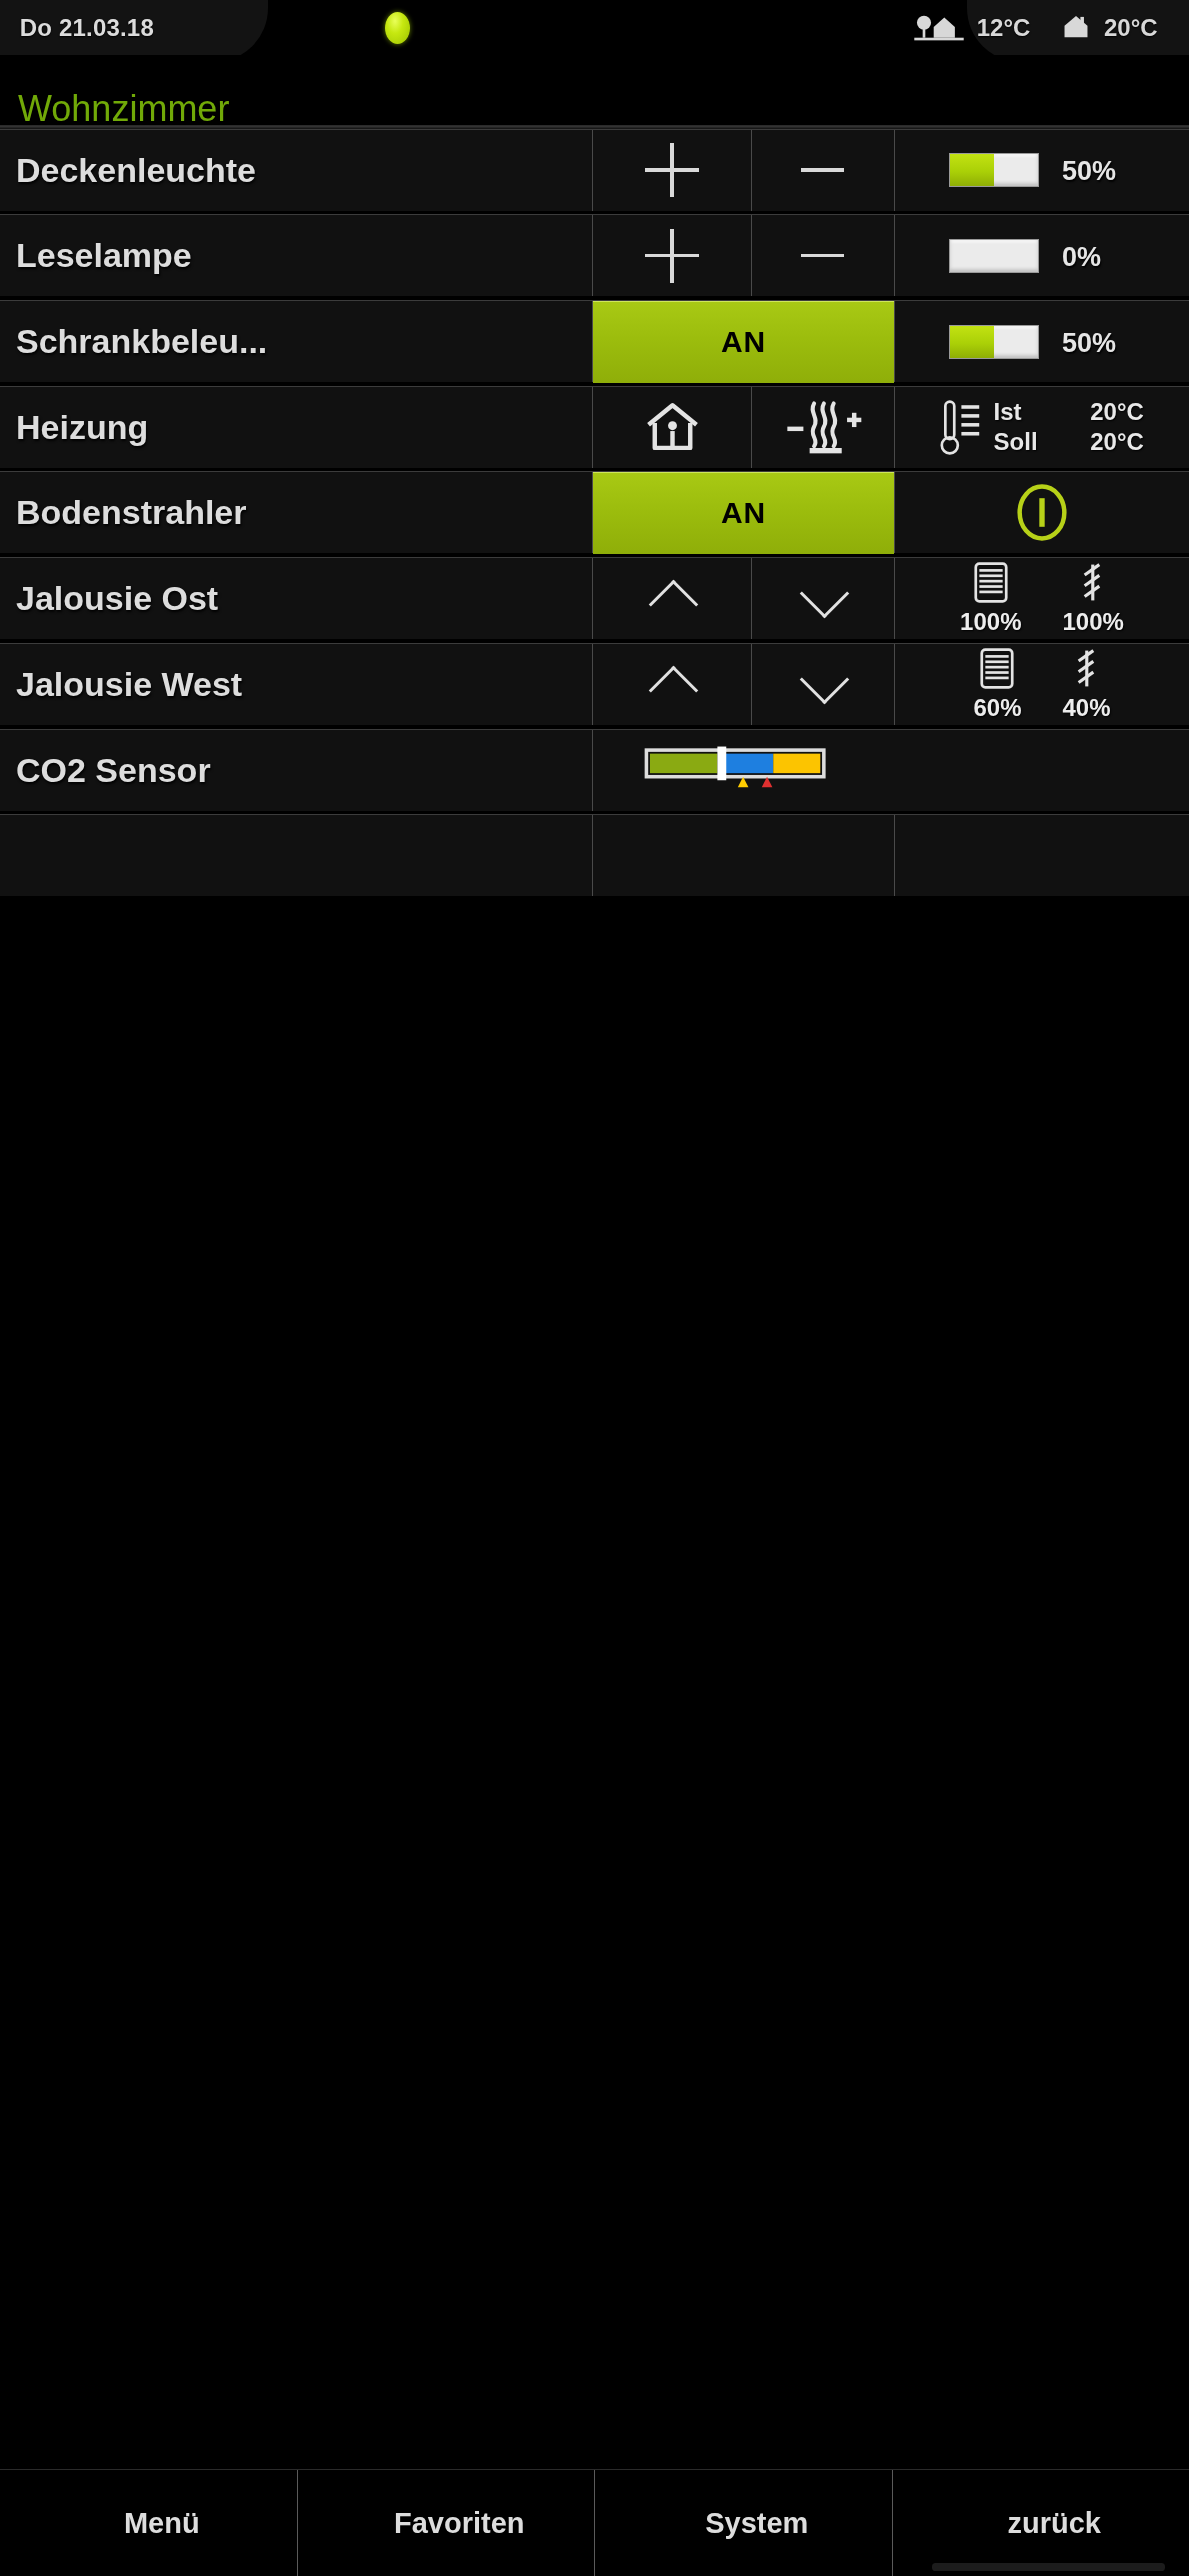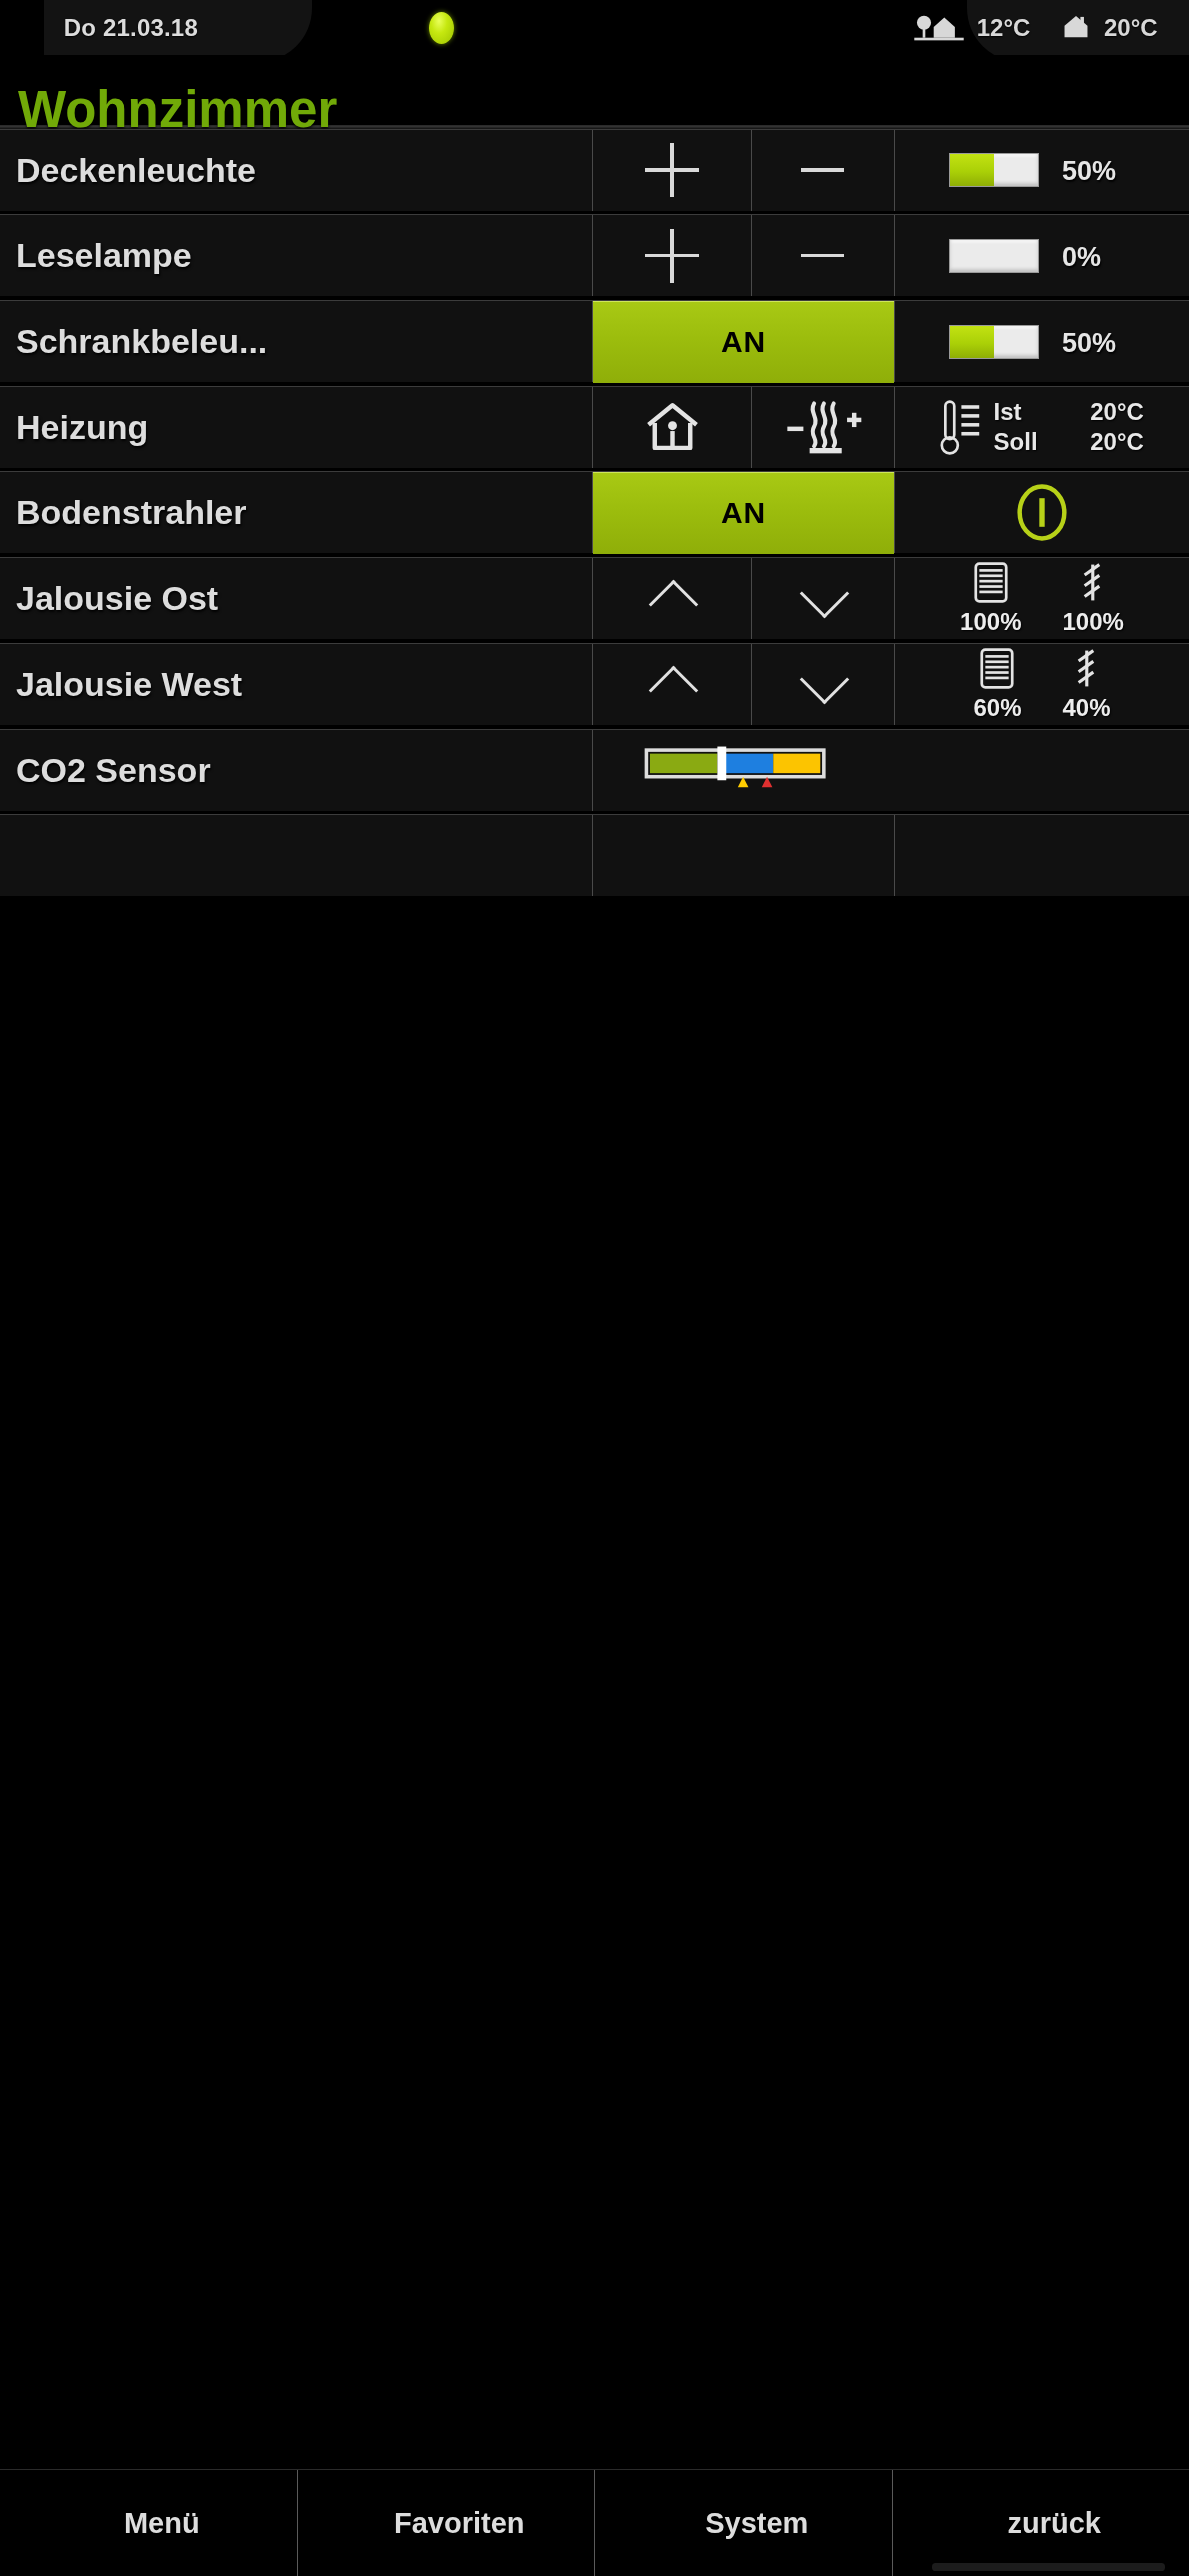--- a/index.html
+++ b/index.html
@@ -16,21 +16,20 @@
   }
 
   
   .statusbar {
     position: relative;
     height: 55px;
     background: #000;
     display: flex;
     align-items: center;
     overflow: hidden;
-    margin-left: 44px;
   }
   .status-notch-left {
     position: absolute;
     left: -36px; top: -63px;
     width: 304px; height: 125px;
     background: #131313;
     border-radius: 0 0 54px 54px;
   }
   .status-notch-right {
     position: absolute;
@@ -79,22 +78,22 @@
   
   .header {
     height: 70px;
     background: #000;
     display: flex;
     align-items: center;
     border-bottom: 1.8px solid #2b2b2b;
   }
   .header-title {
     margin-left: 18px;
-    font-size: 51px;
-    font-weight: bold;
+    font-size: 36px;
+    font-weight: normal;
     color: #71a908;
     text-shadow: 0 1.8px 2.7px rgba(0,0,0,0.8);
     margin-top: 38px;
   }
   .header-rule {
     height: 2.7px;
     background: linear-gradient(to bottom, #3a3a3a, #101010);
   }
 
   

